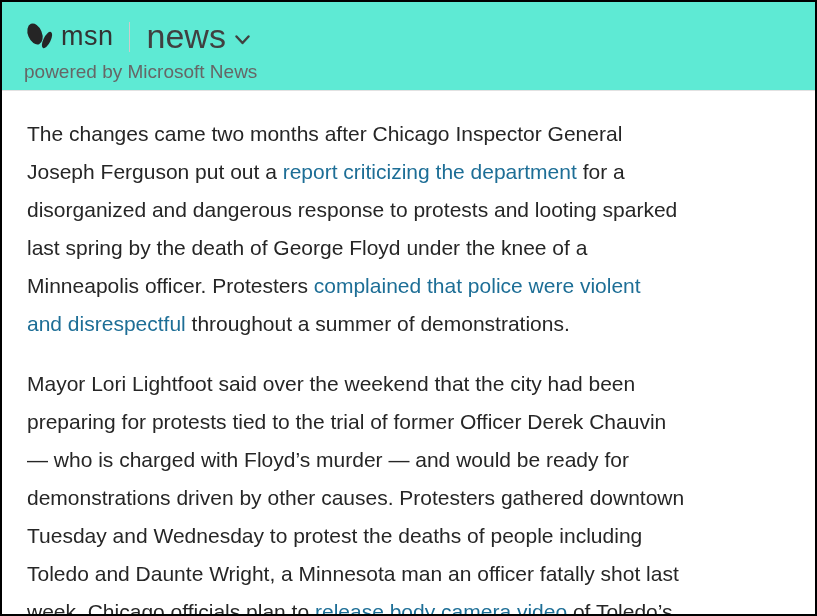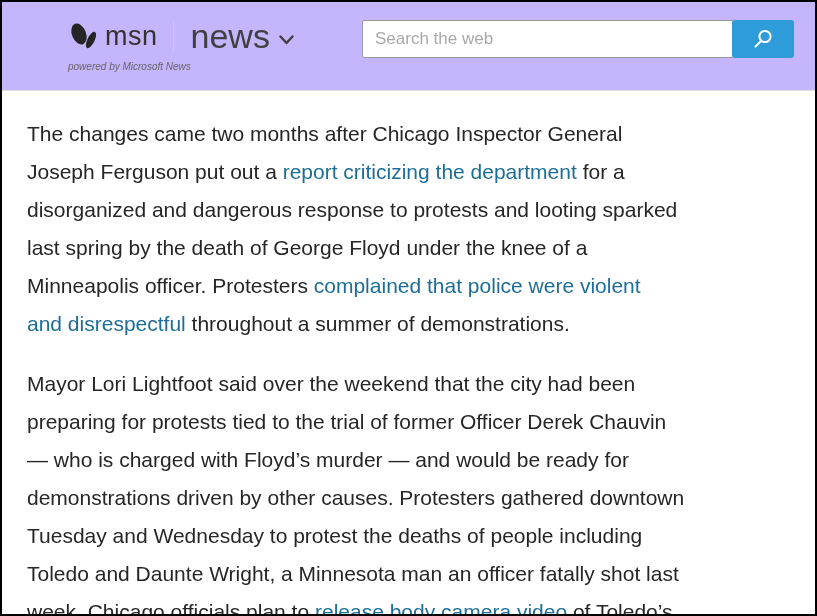--- a/index.html
+++ b/index.html
@@ -7,23 +7,22 @@
   body {
     background: #ffffff;
     border: 2px solid #000000;
     font-family: "Liberation Sans", "DejaVu Sans", sans-serif;
     position: relative;
   }
   
   header {
     position: relative;
     height: 89px;
-    background: #c4b5fd;
+    background: #5eead4;
     border-bottom: 1px solid #e2e2e2;
-    padding-left: 44px;
   }
   .brand-row {
     display: flex;
     align-items: center;
     padding: 15px 0 0 22px;
   }
   .logo { display: flex; align-items: center; cursor: pointer; }
   .butterfly { display: inline-flex; }
   .msn-text {
     font-size: 27px;
@@ -40,23 +39,22 @@
   .vertical {
     display: flex;
     align-items: baseline;
     font-size: 34px;
     color: #404040;
     cursor: pointer;
   }
   .chevron { margin-left: 9px; display: inline-flex; position: relative; top: -3px; }
   .powered-by {
     padding: 5px 0 0 22px;
-    font-size: 10px;
+    font-size: 19px;
     color: #666666;
-    font-style: italic;
   }
   
   .search {
     position: absolute;
     top: 18px;
     right: 21px;
     display: flex;
     align-items: center;
   }
   .search input {
@@ -118,29 +116,18 @@
       <span>news</span>
       <span class="chevron">
         <svg width="15" height="10" viewBox="0 0 15 10">
           <polyline points="1.5,1.5 7.5,8 13.5,1.5" fill="none" stroke="#404040" stroke-width="2.4" stroke-linecap="round" stroke-linejoin="round"></polyline>
         </svg>
       </span>
     </div>
   </div>
   <div class="powered-by">powered by Microsoft News</div>
 
-  <div class="search">
-    <input type="text" placeholder="Search the web" style="">
-    <button>
-      <span style="display:inline-flex;">
-        <svg width="24" height="24" viewBox="0 0 24 24">
-          <circle cx="14" cy="9.5" r="5.6" fill="none" stroke="#ffffff" stroke-width="2"></circle>
-          <line x1="10" y1="14" x2="4.5" y2="19.5" stroke="#ffffff" stroke-width="2" stroke-linecap="round"></line>
-        </svg>
-      </span>
-    </button>
-  </div>
 </header>
 
 <main id="article">
     <p><span>The changes came two months after Chicago Inspector General</span><br><span>Joseph Ferguson put out a </span><a href="#">report criticizing the department</a><span> for a</span><br><span>disorganized and dangerous response to protests and looting sparked</span><br><span>last spring by the death of George Floyd under the knee of a</span><br><span>Minneapolis officer. Protesters </span><a href="#">complained that police were violent</a><br><a href="#">and disrespectful</a><span> throughout a summer of demonstrations.</span></p>
     <p><span>Mayor Lori Lightfoot said over the weekend that the city had been</span><br><span>preparing for protests tied to the trial of former Officer Derek Chauvin</span><br><span>— who is charged with Floyd’s murder — and would be ready for</span><br><span>demonstrations driven by other causes. Protesters gathered downtown</span><br><span>Tuesday and Wednesday to protest the deaths of people including</span><br><span>Toledo and Daunte Wright, a Minnesota man an officer fatally shot last</span><br><span>week. Chicago officials plan to </span><a href="#">release body camera video</a><span> of Toledo’s</span></p>
   </main>
 
 </body></html>

